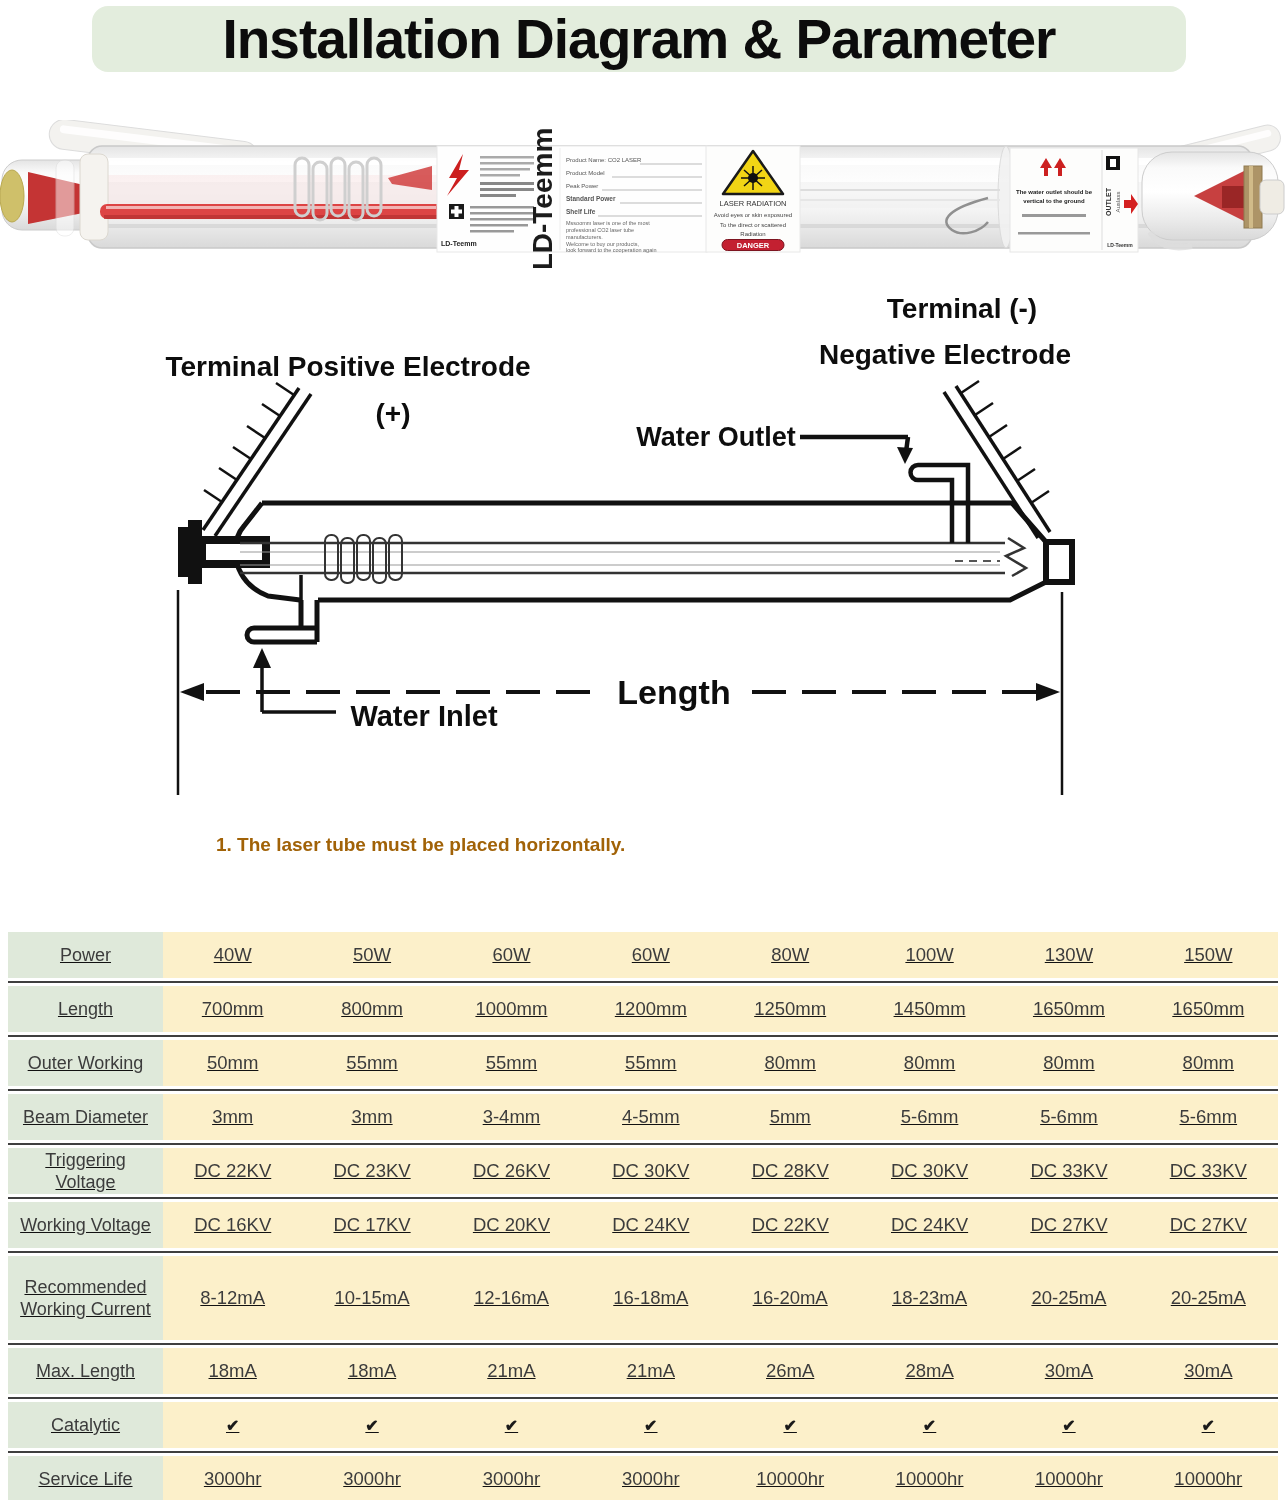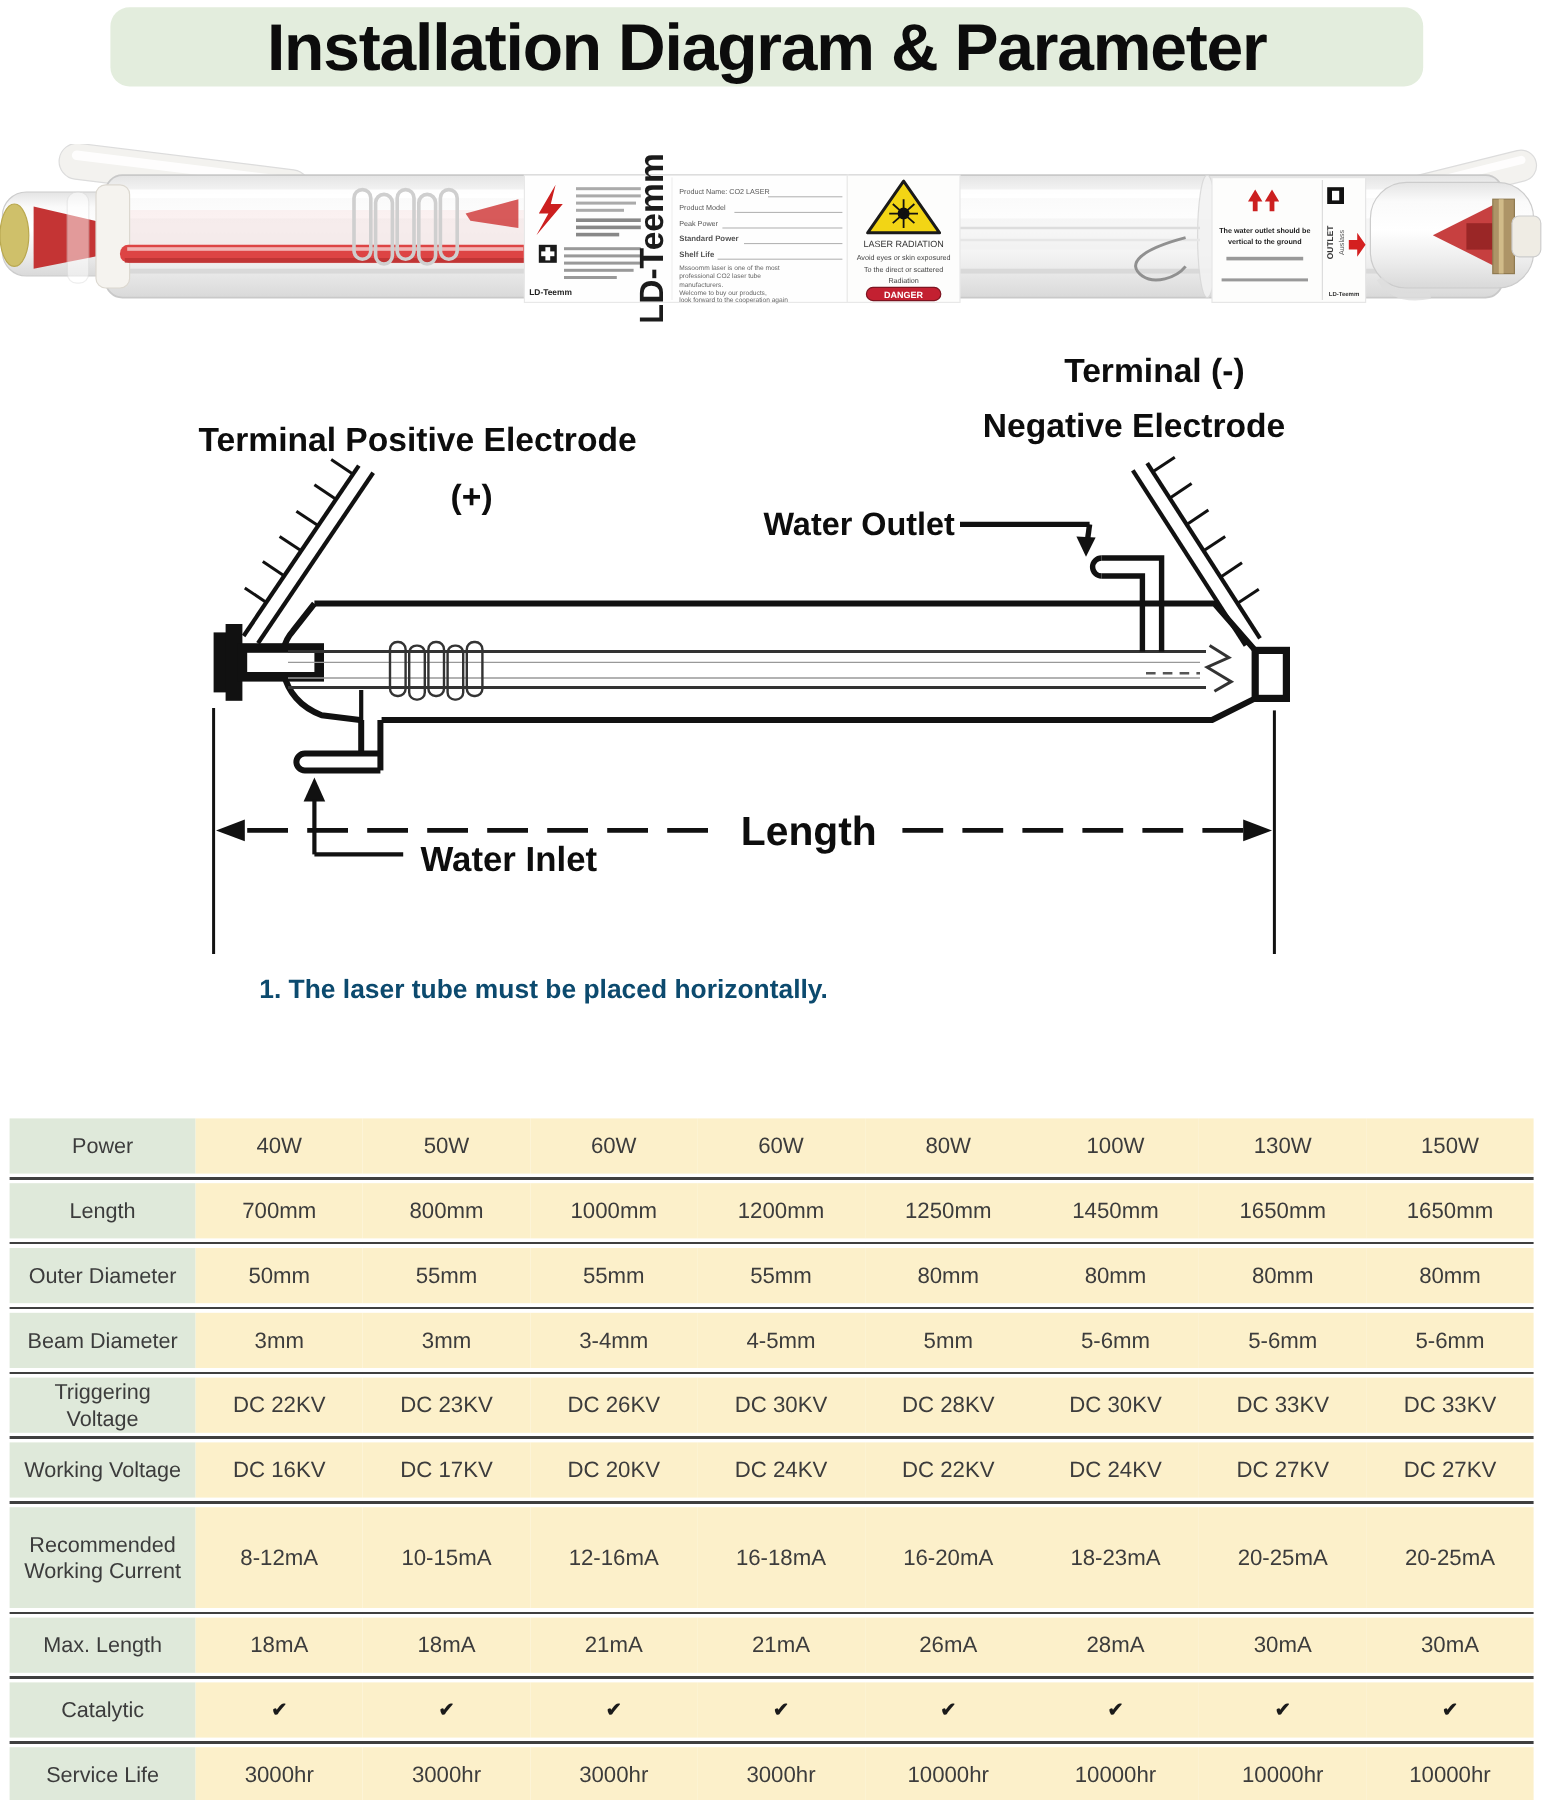--- a/index.html
+++ b/index.html
@@ -9,26 +9,26 @@
   .banner{position:absolute;left:92px;top:6px;width:1094px;height:66px;background:#e3eddd;
           border-radius:16px;display:flex;align-items:center;justify-content:center;}
   .banner span{font-size:55px;font-weight:800;letter-spacing:-1px;color:#0c0c0c;white-space:nowrap;}
   
   .photo{position:absolute;left:0;top:120px;width:1286px;height:148px;}
   .diagram{position:absolute;left:0;top:280px;width:1286px;height:515px;}
   
   .caution-badge{position:absolute;left:35px;top:817px;width:192px;height:100px;border-radius:50%;
                  background:#dcead5;display:flex;align-items:center;justify-content:center;}
   .caution-badge span{font-size:31px;font-weight:700;color:#151515;}
-  .caution-list{position:absolute;left:216px;top:806px;width:860px;font-size:22px;font-weight:700;
-                color:#0c4a6e;line-height:37px;}
+  .caution-list{position:absolute;left:216px;top:826px;width:860px;font-size:19px;font-weight:700;
+                color:#a16207;line-height:37px;}
   .caution-item{padding-left:46px;text-indent:-46px;margin-bottom:7px;}
   
   .ptable{position:absolute;left:8px;top:932px;width:1270px;}
-  .trow{display:flex;height:46px;}
+  .trow{display:flex;height:46px;text-decoration:underline;}
   .trow.tall{height:84px;}
   .tcell{flex:1;background:#fcf0ca;display:flex;align-items:center;justify-content:center;
          font-size:18.5px;color:#3c3c3c;text-align:center;}
   .tcell.label{flex:0 0 155px;background:#dfe9da;font-size:18px;line-height:22px;padding:0 6px;box-sizing:border-box;}
   .tcell.check{font-size:16px;font-weight:900;color:#1a1a1a;}
   .sep{height:8px;background:linear-gradient(to bottom,#ffffff 3px,#3f3f3f 3px,#3f3f3f 5px,#ffffff 5px);}
   svg text{font-family:"Liberation Sans", sans-serif;}
 </style>
 </head>
 <body>
@@ -328,21 +328,21 @@
         <div class="tcell">800mm</div>
         <div class="tcell">1000mm</div>
         <div class="tcell">1200mm</div>
         <div class="tcell">1250mm</div>
         <div class="tcell">1450mm</div>
         <div class="tcell">1650mm</div>
         <div class="tcell">1650mm</div>
       </div>
       <div class="sep"></div>
       <div class="trow">
-        <div class="tcell label">Outer Diameter</div>
+        <div class="tcell label">Outer Working</div>
         <div class="tcell">50mm</div>
         <div class="tcell">55mm</div>
         <div class="tcell">55mm</div>
         <div class="tcell">55mm</div>
         <div class="tcell">80mm</div>
         <div class="tcell">80mm</div>
         <div class="tcell">80mm</div>
         <div class="tcell">80mm</div>
       </div>
       <div class="sep"></div>

